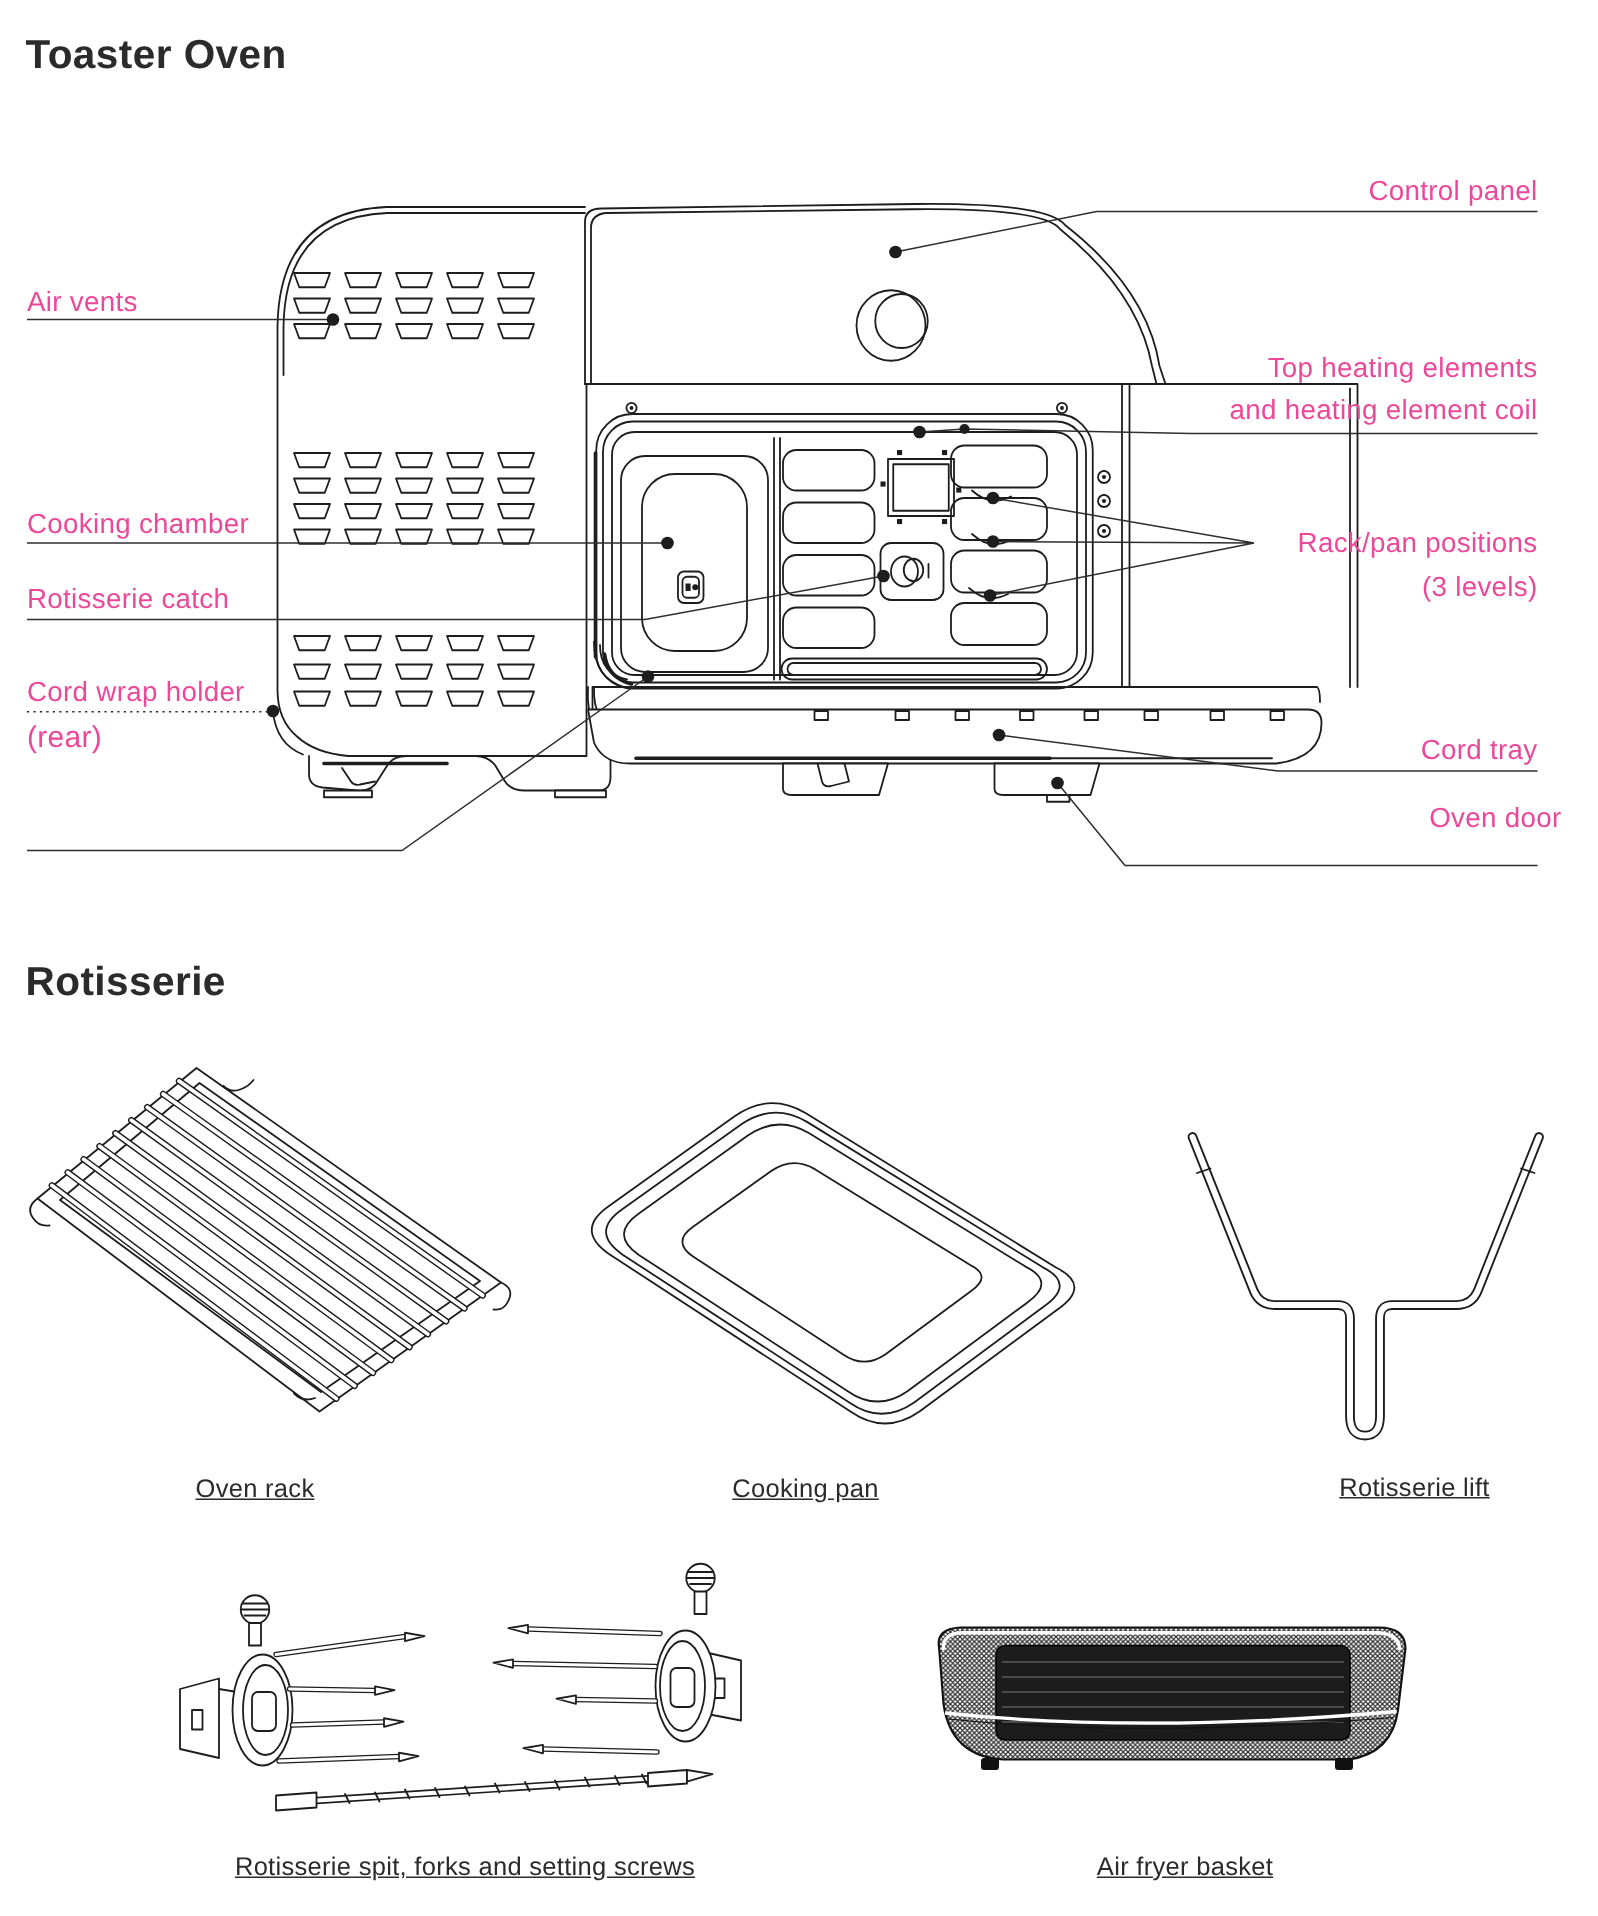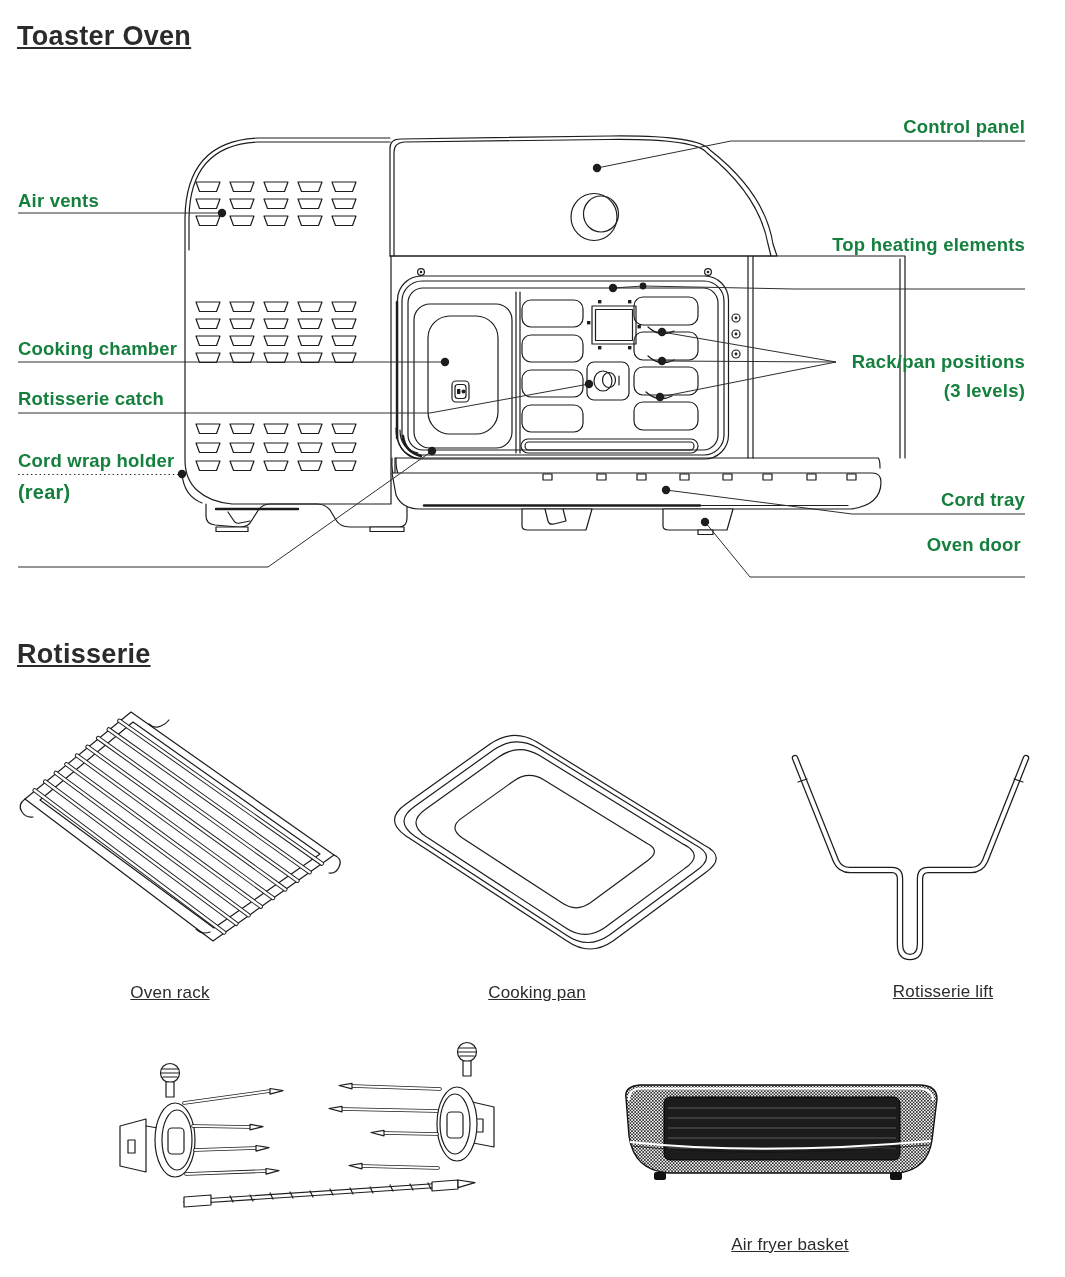--- a/index.html
+++ b/index.html
@@ -1,20 +1,20 @@
 <!DOCTYPE html>
 <html><head>
 <meta charset="utf-8">
 <style>
   html,body{margin:0;padding:0;background:#ffffff;}
   .page{position:relative;width:1065px;height:1277px;background:#fff;overflow:hidden;
         font-family:"Liberation Sans",sans-serif;color:#2b2b2b;}
   svg.art{position:absolute;left:0;top:0;width:1065px;height:1277px;}
-  .h1{position:absolute;font-size:27px;font-weight:700;letter-spacing:.3px;color:#2b2b2b;white-space:nowrap;text-decoration:underline;}
-  .lbl{position:absolute;font-size:18.5px;font-weight:700;letter-spacing:.2px;color:#15803d;white-space:nowrap;line-height:28px;}
+  .h1{position:absolute;font-size:27px;font-weight:700;letter-spacing:.3px;color:#2b2b2b;white-space:nowrap;}
+  .lbl{position:absolute;font-size:18.5px;font-weight:400;letter-spacing:.2px;color:#ec4899;white-space:nowrap;line-height:28px;}
   .lbl.right{text-align:right;}
   .lbl.small{font-size:20px;}
   .cap{position:absolute;font-size:17px;font-weight:400;letter-spacing:.2px;color:#2b2b2b;white-space:nowrap;transform:translateX(-50%);text-decoration:underline;}
   .ln{stroke:#1d1d1d;stroke-width:1.2;fill:none;stroke-linejoin:round;stroke-linecap:round;}
   .lnf{stroke:#1d1d1d;stroke-width:1.2;fill:#fff;stroke-linejoin:round;stroke-linecap:round;}
   .thick{stroke:#1d1d1d;stroke-width:2.4;fill:none;stroke-linecap:round;}
   .call{stroke:#2e2e2e;stroke-width:1;fill:none;}
   .dot{fill:#1d1d1d;stroke:none;}
   .tube-k{stroke:#1d1d1d;stroke-width:6.5;fill:none;stroke-linecap:round;stroke-linejoin:round;}
   .tube-w{stroke:#fff;stroke-width:4;fill:none;stroke-linecap:round;stroke-linejoin:round;}
@@ -352,24 +352,26 @@
   <div class="h1" style="left:17px;top:21px">Toaster Oven</div>
 
   <div class="lbl" style="left:18px;top:187px">Air vents</div>
   <div class="lbl" style="left:18px;top:335px">Cooking chamber</div>
   <div class="lbl" style="left:18px;top:385px">Rotisserie catch</div>
   <div class="lbl" style="left:18px;top:447px">Cord wrap holder</div>
   <div class="lbl small" style="left:18px;top:478px">(rear)</div>
 
   <div class="lbl right" style="right:40px;top:113px">Control panel</div>
   <div class="lbl right" style="right:40px;top:231px">Top heating elements</div>
+  <div class="lbl right" style="right:40px;top:259px">and heating element coil</div>
   <div class="lbl right" style="right:40px;top:348px">Rack/pan positions</div>
   <div class="lbl right" style="right:40px;top:377px">(3 levels)</div>
   <div class="lbl right" style="right:40px;top:486px">Cord tray</div>
-  <div class="lbl right" style="right:44px;top:531px">Oven door</div>
+  <div class="lbl right" style="right:24px;top:531px">Oven door</div>
 
   <div class="h1" style="left:17px;top:639px">Rotisserie</div>
 
   <div class="cap" style="left:170px;top:983px">Oven rack</div>
   <div class="cap" style="left:537px;top:983px">Cooking pan</div>
   <div class="cap" style="left:943px;top:982px">Rotisserie lift</div>
+  <div class="cap" style="left:310px;top:1235px">Rotisserie spit, forks and setting screws</div>
   <div class="cap" style="left:790px;top:1235px">Air fryer basket</div>
 </div>
 
 </body></html>

